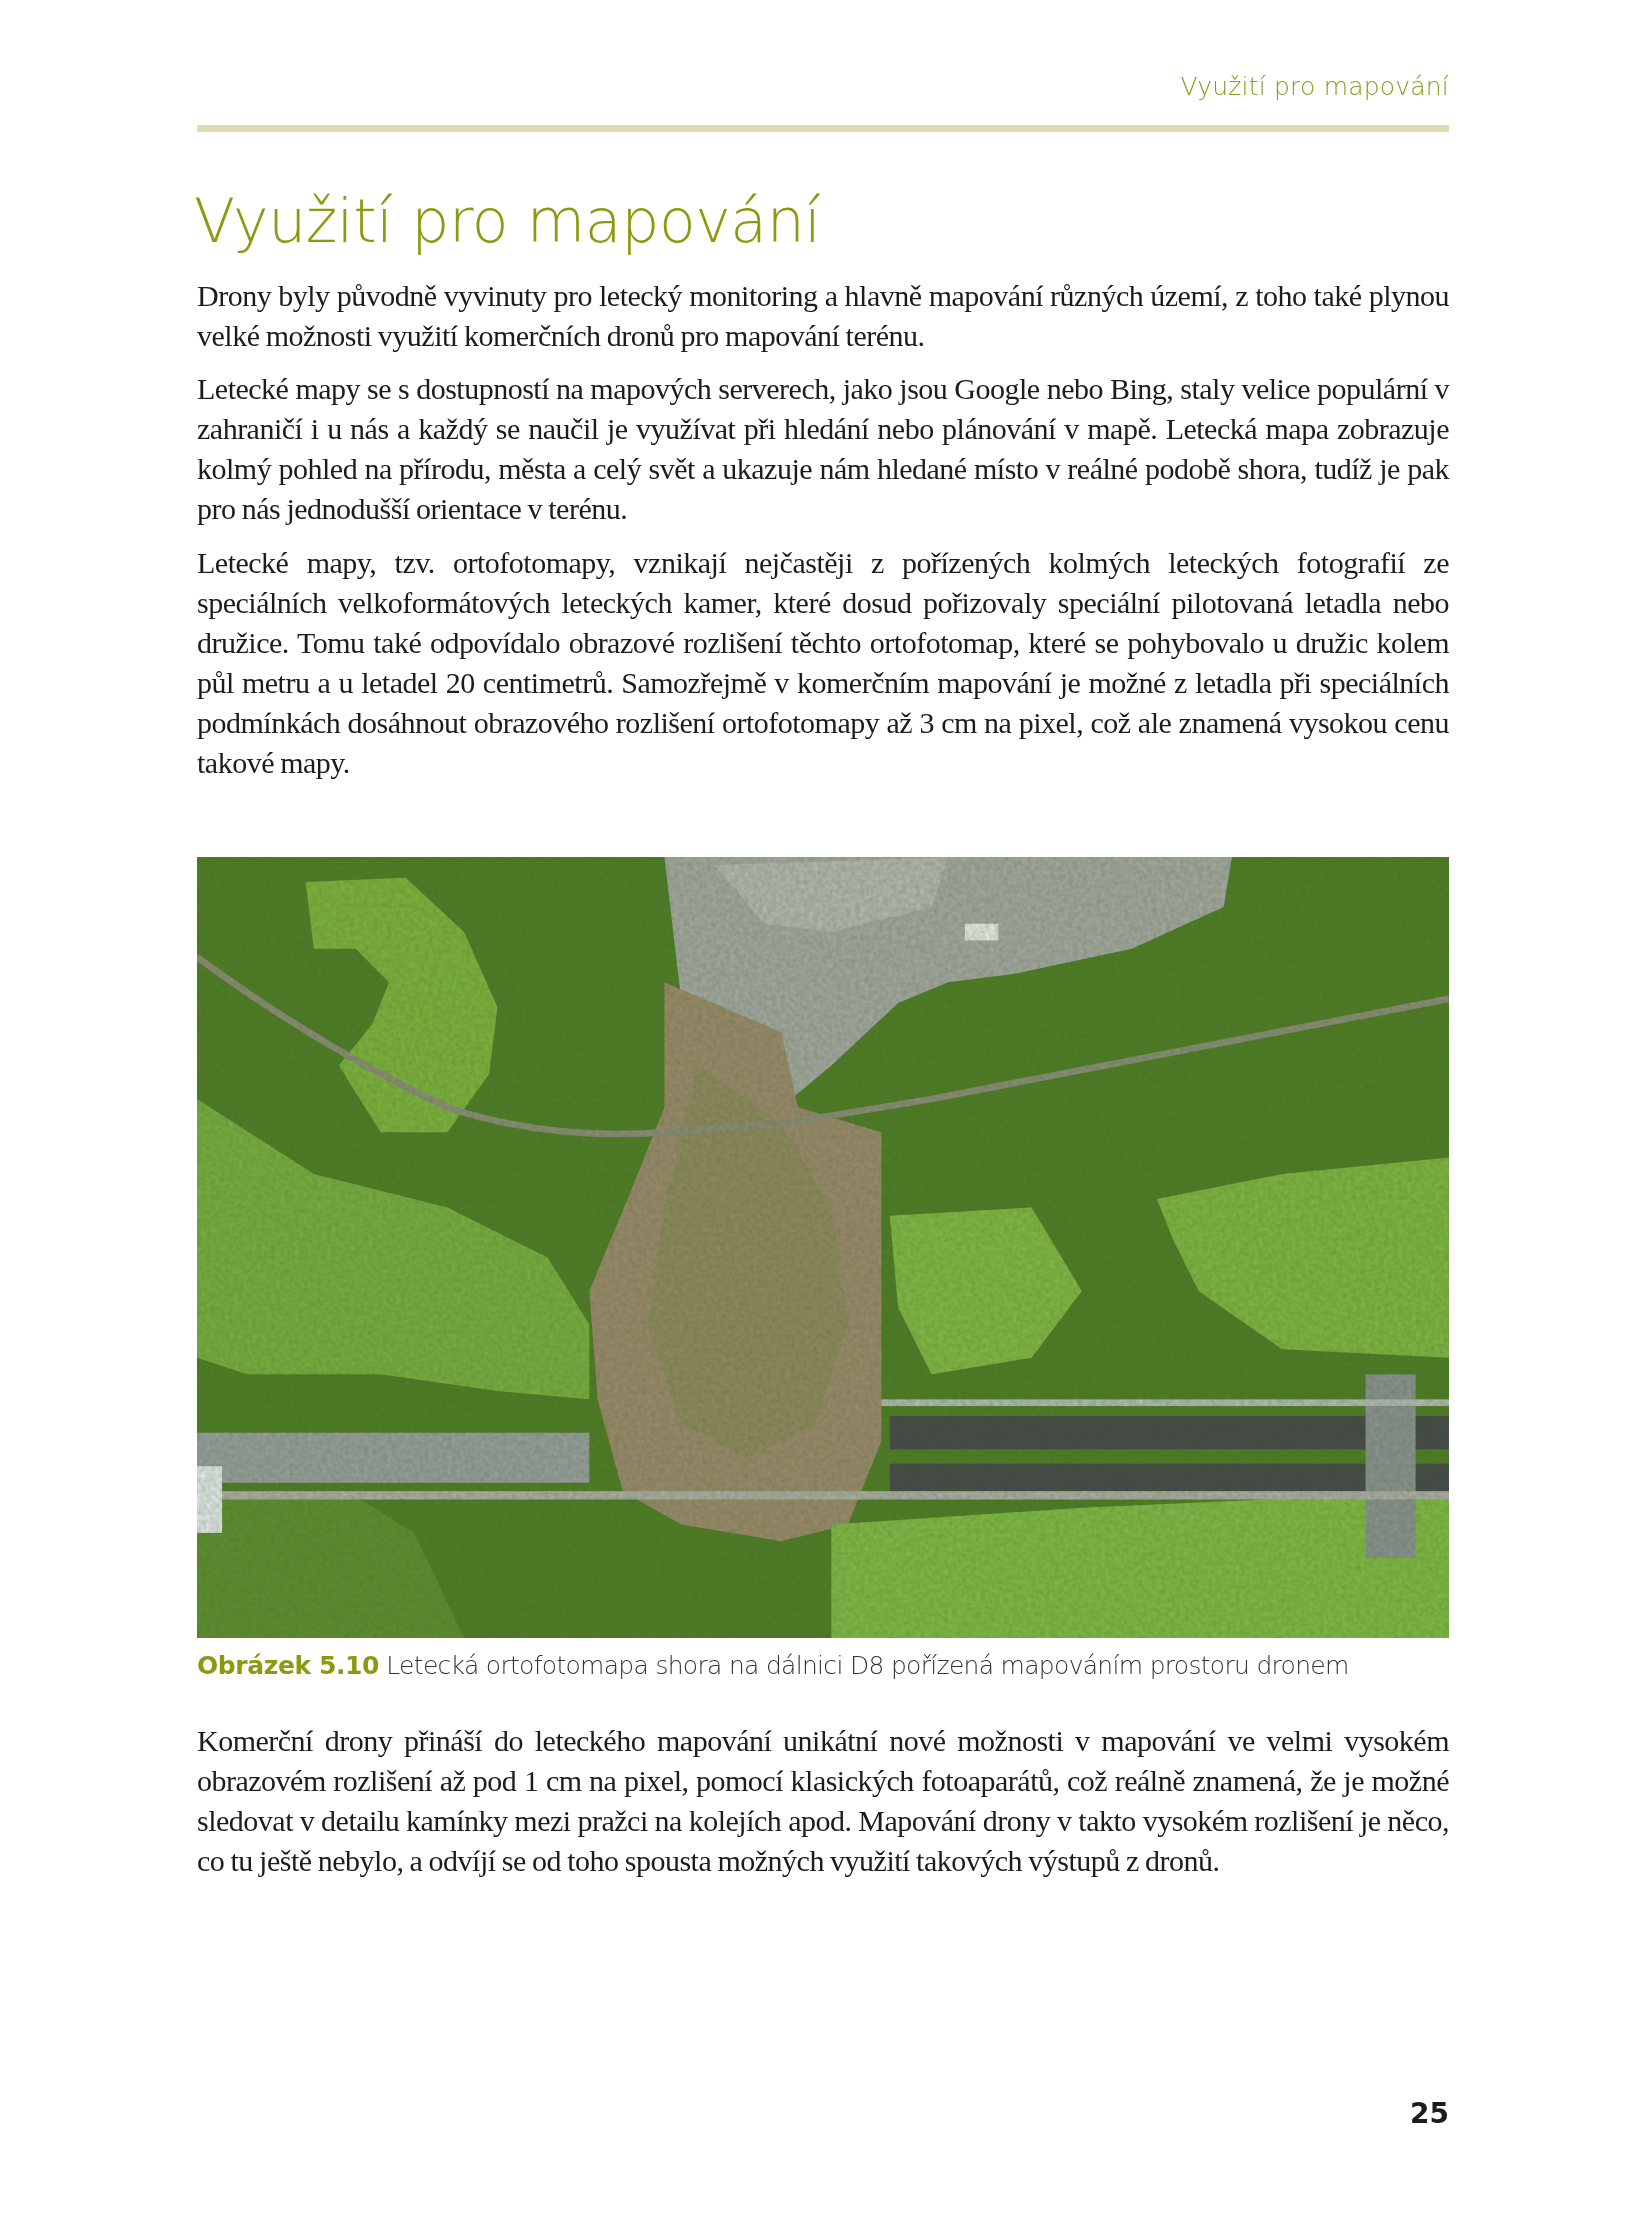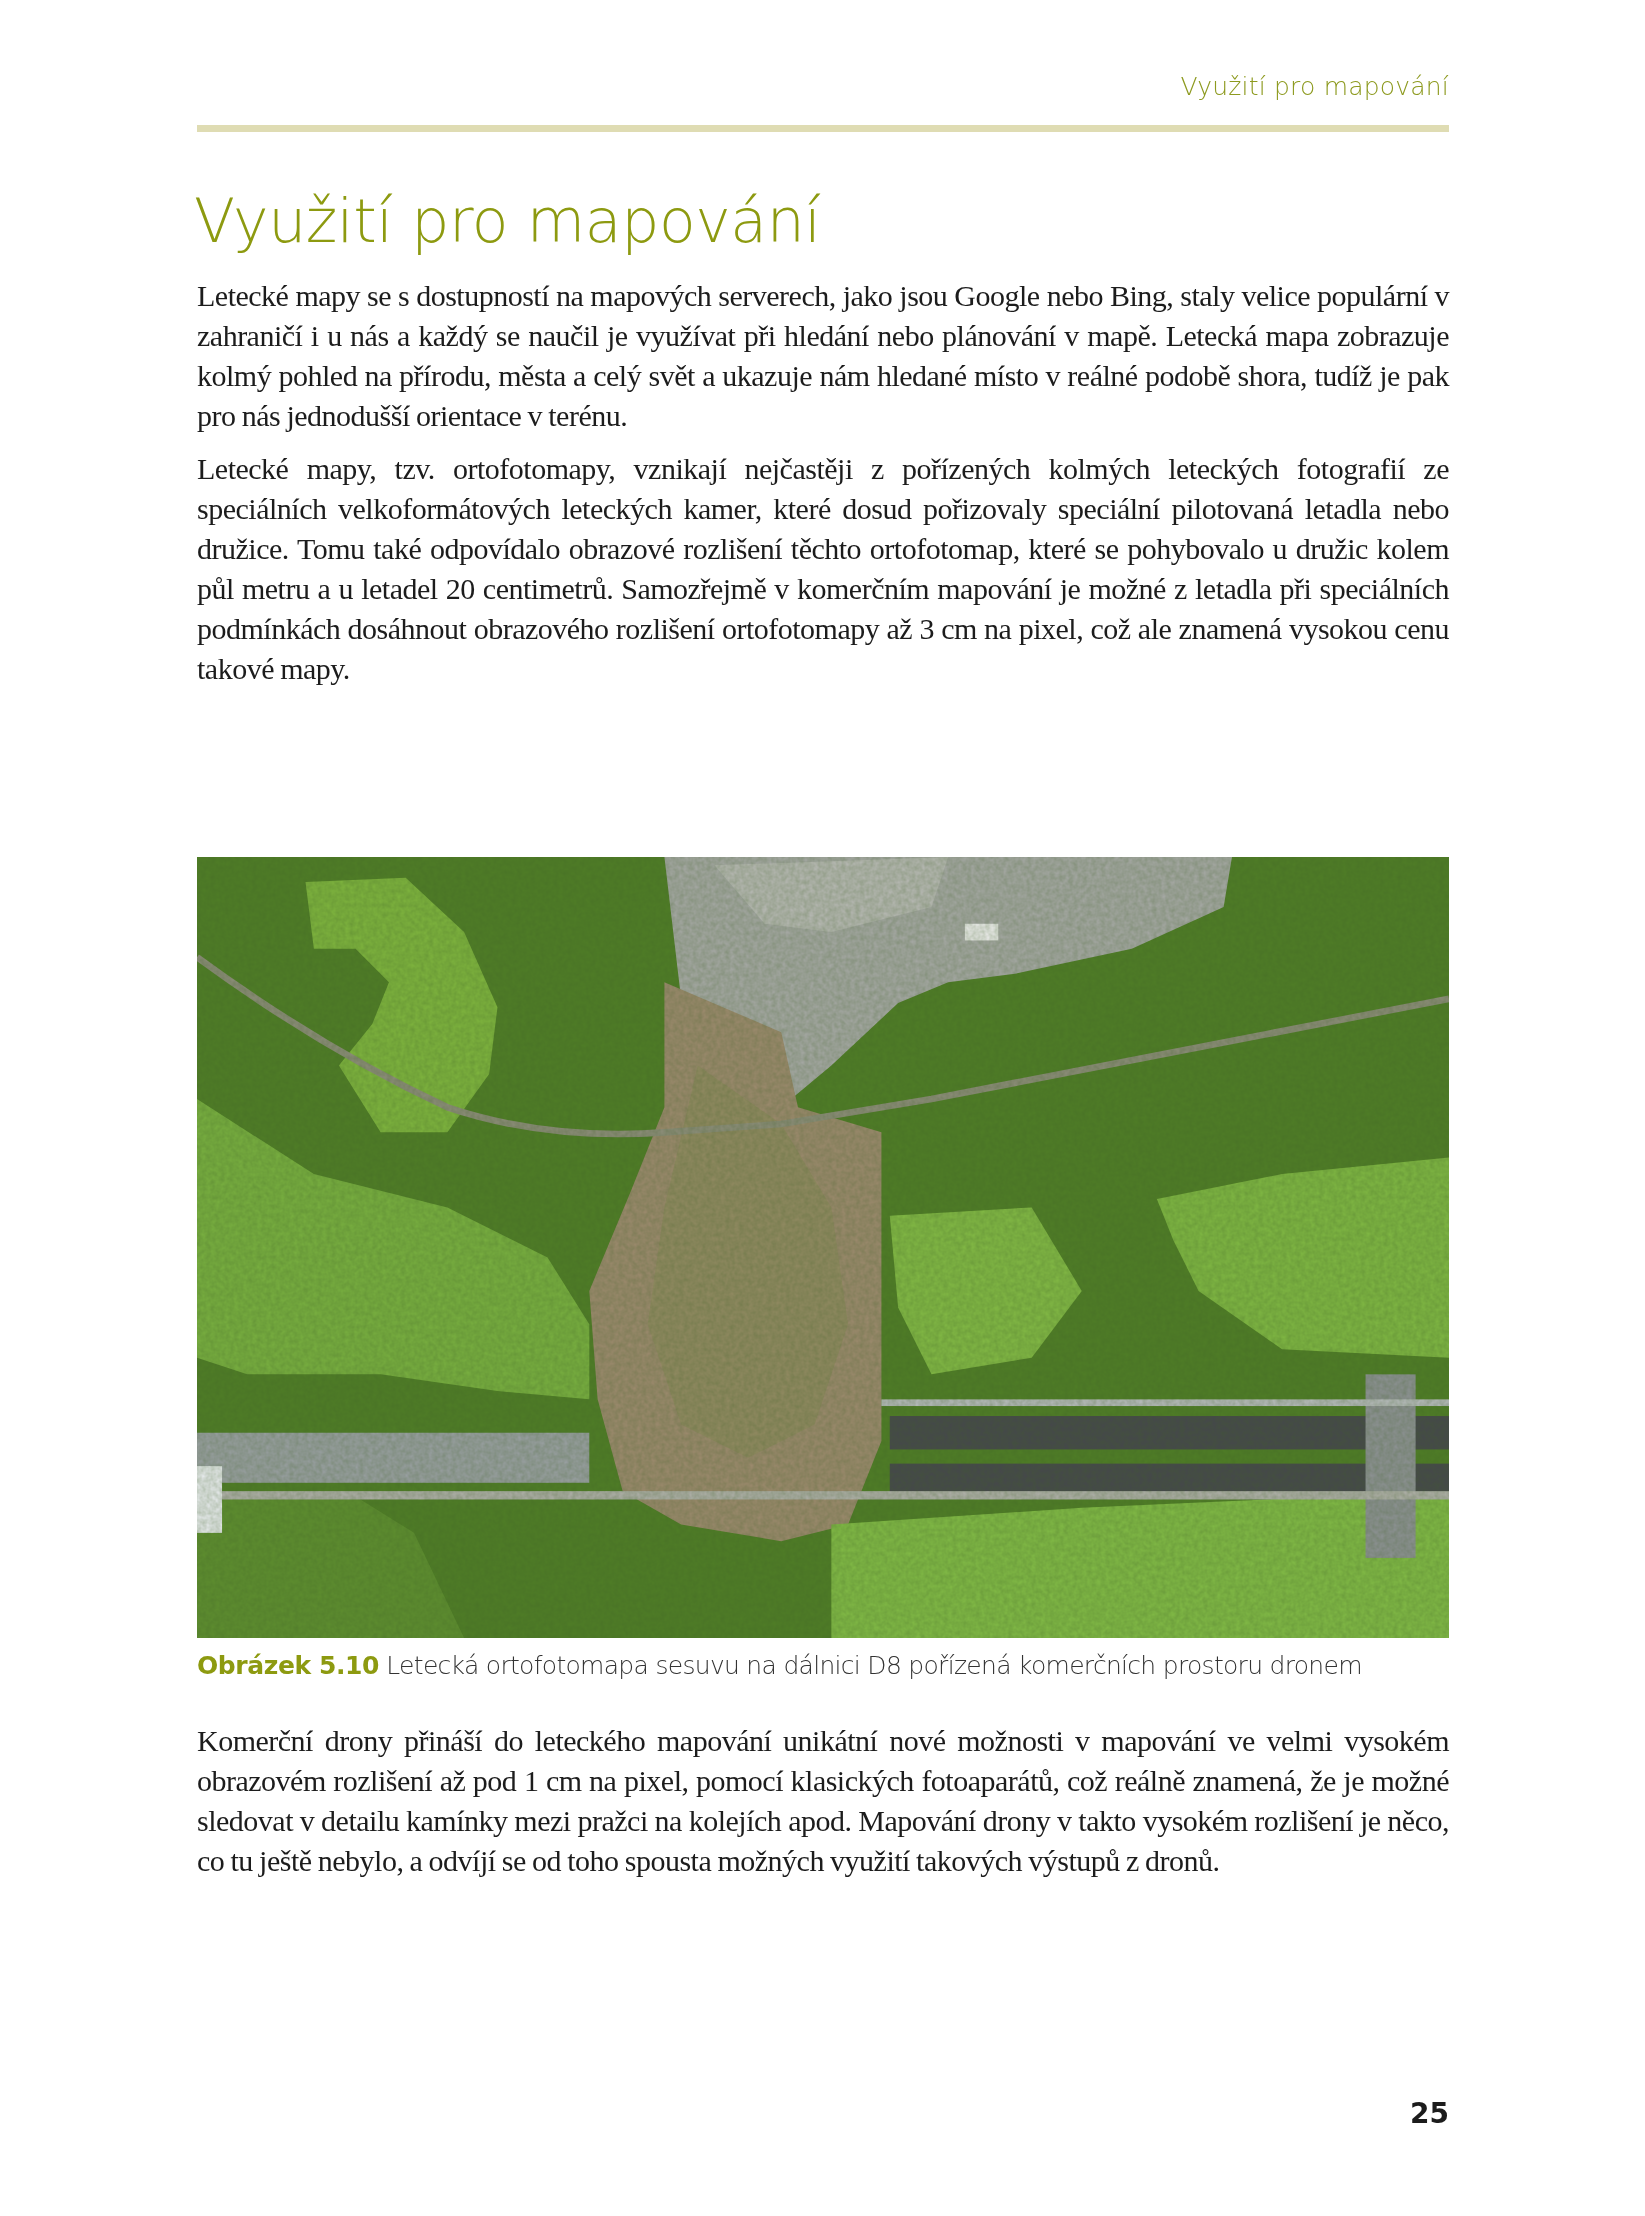--- a/index.html
+++ b/index.html
@@ -45,20 +45,21 @@
 </style>
 </head>
 <body>
 
 <div class="running-head">Využití pro mapování</div>
 <div class="head-rule"></div>
 
 <h1 class="chapter-title">Využití pro mapování</h1>
 
 <div class="text-block" style="top:276px;">
+  <p>Drony byly původně vyvinuty pro letecký monitoring a hlavně mapování různých území, z toho také plynou velké možnosti využití komerčních dronů pro mapování terénu.</p>
   <p>Letecké mapy se s dostupností na mapových serverech, jako jsou Google nebo Bing, staly velice populární v zahraničí i u nás a každý se naučil je využívat při hledání nebo plánování v mapě. Letecká mapa zobrazuje kolmý pohled na přírodu, města a celý svět a ukazuje nám hledané místo v reálné podobě shora, tudíž je pak pro nás jednodušší orientace v terénu.</p>
   <p>Letecké mapy, tzv. ortofotomapy, vznikají nejčastěji z pořízených kolmých leteckých fotografií ze speciálních velkoformátových leteckých kamer, které dosud pořizovaly speciální pilotovaná letadla nebo družice. Tomu také odpovídalo obrazové rozlišení těchto ortofotomap, které se pohybovalo u družic kolem půl metru a u letadel 20 centimetrů. Samozřejmě v komerčním mapování je možné z letadla při speciálních podmínkách dosáhnout obrazového rozlišení ortofotomapy až 3 cm na pixel, což ale znamená vysokou cenu takové mapy.</p>
 </div>
 
 <div class="figure">
   <svg viewBox="0 0 1500 936" preserveAspectRatio="none">
     <defs>
       <filter id="noise" x="0" y="0" width="100%" height="100%">
         <feTurbulence type="fractalNoise" baseFrequency="0.06" numOctaves="3" seed="4" result="t"></feTurbulence>
         <feColorMatrix type="matrix" in="t" values="0 0 0 0 0.10
@@ -105,21 +106,21 @@
       <rect x="820" y="650" width="680" height="8" fill="#b8bcbe"></rect>
       <rect x="0" y="760" width="1500" height="10" fill="#b0b0aa"></rect>
       <rect x="0" y="730" width="30" height="80" fill="#e9ecef"></rect>
     </g>
 
     <rect x="0" y="0" width="1500" height="936" filter="url(#fine)"></rect>
   </svg>
 </div>
 
 <div class="caption">
-  <span class="fig-label">Obrázek 5.10</span><span> Letecká ortofotomapa sesuvu na dálnici D8 pořízená komerčních prostoru dronem</span>
+  <span class="fig-label">Obrázek 5.10</span><span> Letecká ortofotomapa shora na dálnici D8 pořízená mapováním prostoru dronem</span>
 </div>
 
 <div class="text-block" style="top:1721px;">
   <p>Komerční drony přináší do leteckého mapování unikátní nové možnosti v mapování ve velmi vysokém obrazovém rozlišení až pod 1 cm na pixel, pomocí klasických fotoaparátů, což reálně znamená, že je možné sledovat v detailu kamínky mezi pražci na kolejích apod. Mapování drony v takto vysokém rozlišení je něco, co tu ještě nebylo, a odvíjí se od toho spousta možných využití takových výstupů z dronů.</p>
 </div>
 
 <div class="page-number">25</div>
 
 
 </body></html>

